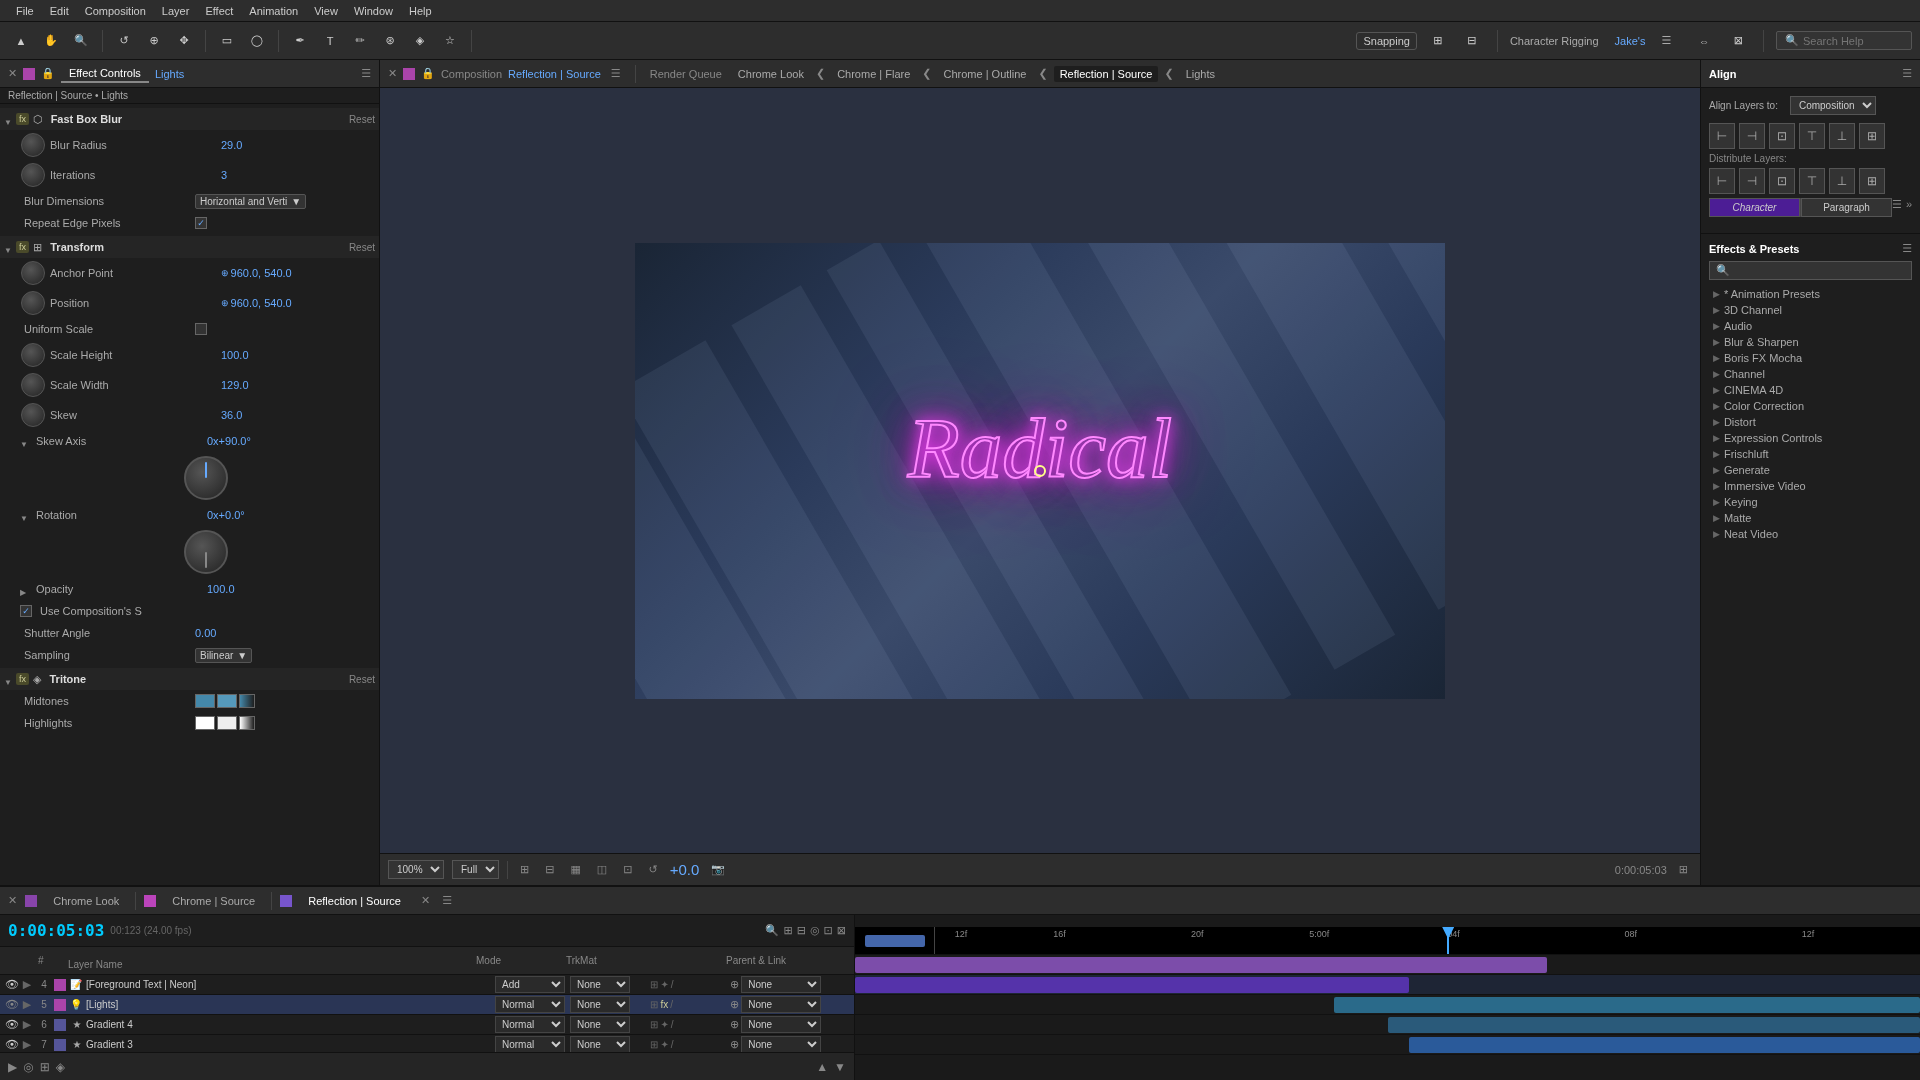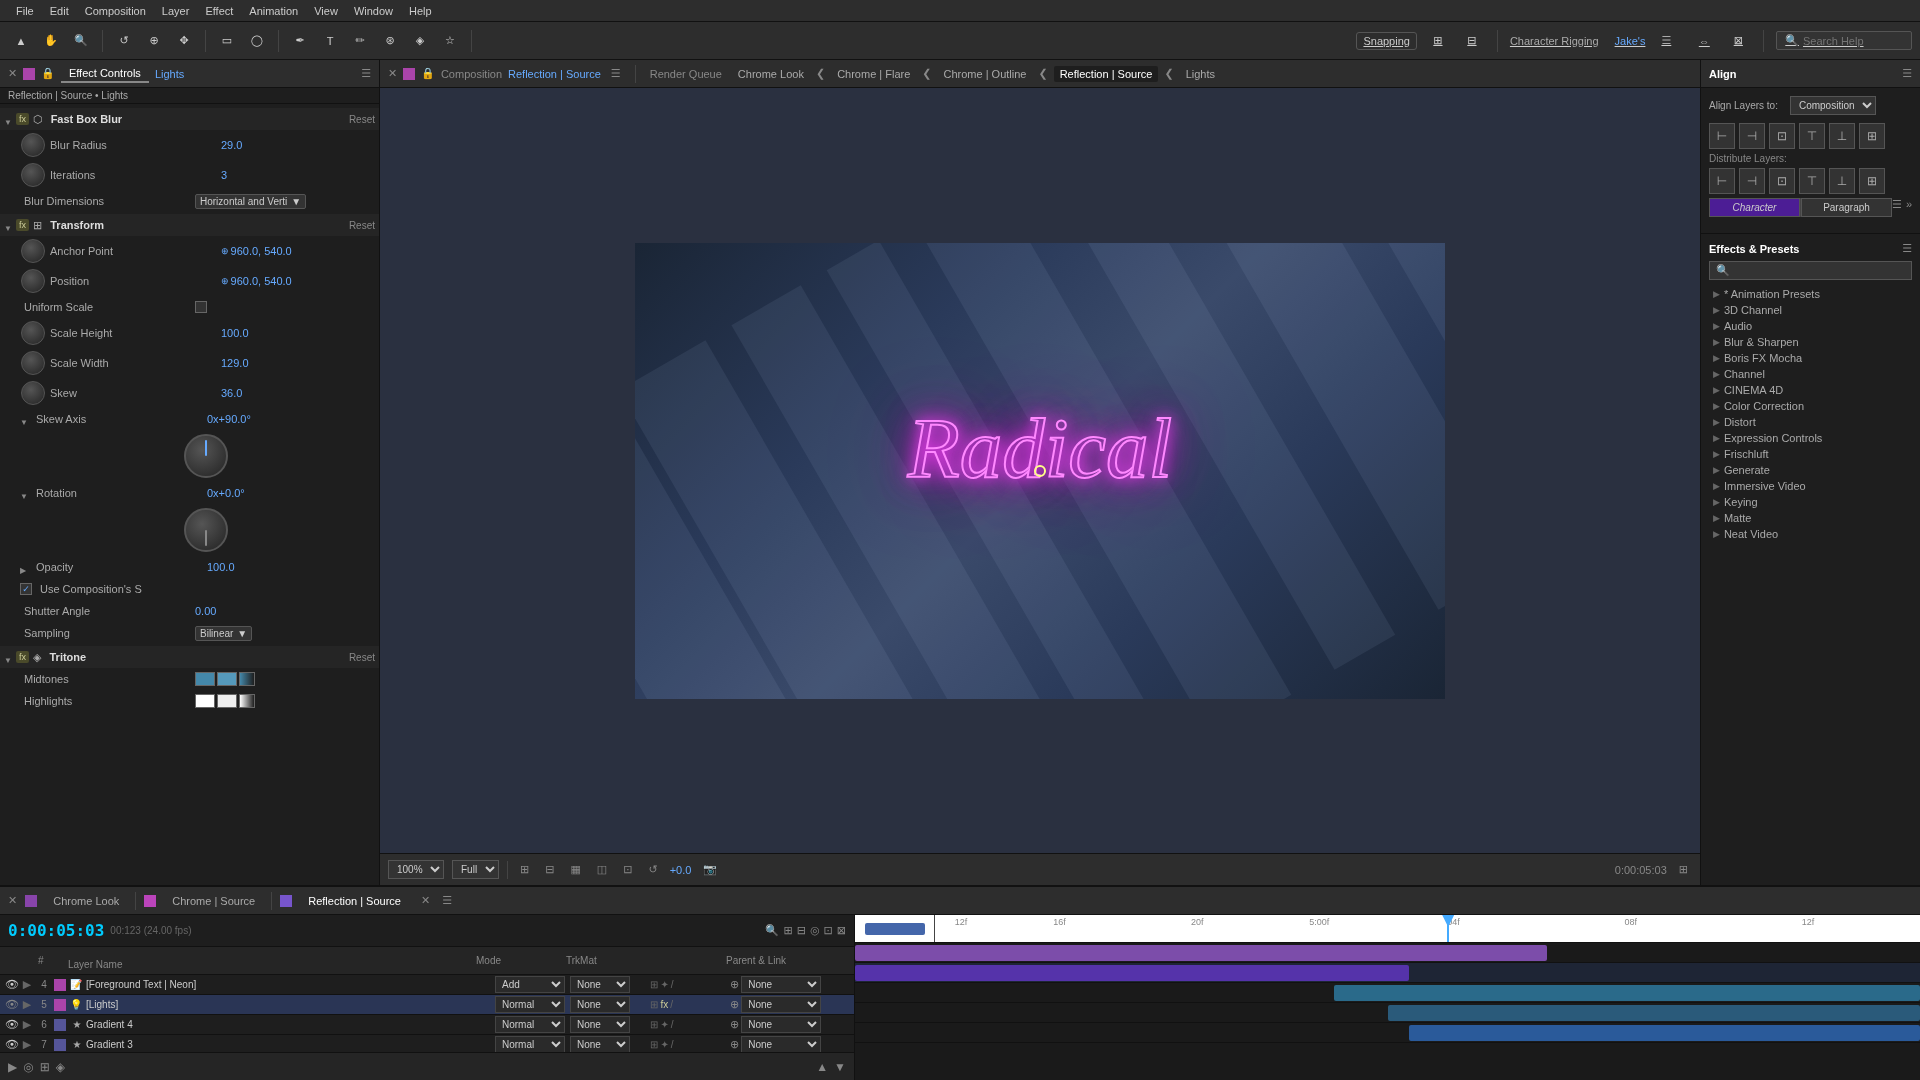--- a/index.html
+++ b/index.html
@@ -6,21 +6,21 @@
     body { background: #1a1a1a; color: #ccc; font-family: 'Segoe UI', Arial, sans-serif; font-size: 11px; width: 1920px; height: 1080px; overflow: hidden; }
 
     
     .menu-bar { background: #2d2d2d; height: 22px; display: flex; align-items: center; padding: 0 8px; border-bottom: 1px solid #111; }
     .menu-item { padding: 0 8px; color: #ccc; cursor: pointer; line-height: 22px; }
 
     
     .toolbar { background: #2d2d2d; height: 38px; display: flex; align-items: center; padding: 0 8px; border-bottom: 1px solid #111; gap: 4px; }
     .tool-btn { width: 26px; height: 26px; display: flex; align-items: center; justify-content: center; color: #ccc; cursor: pointer; border-radius: 2px; }
     .tool-separator { width: 1px; height: 22px; background: #444; margin: 0 4px; }
-    .toolbar-right { margin-left: auto; display: flex; align-items: center; gap: 8px; text-decoration: underline; }
+    .toolbar-right { margin-left: auto; display: flex; align-items: center; gap: 8px; }
     .snapping-btn { display: flex; align-items: center; gap: 4px; padding: 2px 6px; border: 1px solid #555; border-radius: 3px; cursor: pointer; color: #ccc; }
 
     
     .main-layout { display: flex; height: calc(1080px - 22px - 38px - 195px); }
 
     
     .left-panel { width: 380px; background: #1e1e1e; border-right: 1px solid #111; display: flex; flex-direction: column; overflow: hidden; }
     .panel-header { background: #2d2d2d; height: 28px; display: flex; align-items: center; padding: 0 8px; border-bottom: 1px solid #111; gap: 6px; }
     .panel-tab { padding: 2px 8px; cursor: pointer; color: #aaa; }
     .panel-tab.active { color: #fff; border-bottom: 2px solid #888; }
@@ -106,21 +106,21 @@
     .layer-trkmat { width: 80px; }
     .trkmat-select { background: #2a2a2a; border: 1px solid #444; color: #ccc; font-size: 10px; padding: 1px 2px; width: 60px; }
     .layer-switches { width: 80px; display: flex; gap: 2px; align-items: center; }
     .switch-icon { color: #666; cursor: pointer; font-size: 10px; }
     .fx-on { color: #cc9; }
     .layer-parent { width: 120px; display: flex; align-items: center; gap: 2px; }
     .parent-select { background: #2a2a2a; border: 1px solid #444; color: #ccc; font-size: 10px; padding: 1px 2px; width: 80px; }
 
     
     .timeline-right { flex: 1; background: #1a1a1a; display: flex; flex-direction: column; overflow: hidden; }
-    .timeline-ruler { height: 28px; background: #ffffff; border-bottom: 1px solid #111; position: relative; display: flex; align-items: center; }
+    .timeline-ruler { height: 28px; background: #000000; border-bottom: 1px solid #111; position: relative; display: flex; align-items: center; margin-top: 12px; }
     .ruler-marks { flex: 1; position: relative; height: 100%; }
     .ruler-label { position: absolute; top: 2px; color: #888; font-size: 9px; }
     .timeline-tracks { flex: 1; overflow-y: auto; position: relative; }
     .track-row { height: 20px; border-bottom: 1px solid #111; position: relative; }
     .track-bar { position: absolute; height: 16px; top: 2px; border-radius: 2px; }
     .bar-purple { background: #7c4daa; }
     .bar-cyan { background: #2a6a8a; }
     .bar-blue { background: #2a5a9a; }
     .timeline-footer { height: 28px; background: #252525; border-top: 1px solid #111; display: flex; align-items: center; padding: 0 8px; gap: 6px; }
     .tf-btn { color: #888; cursor: pointer; font-size: 12px; }
@@ -219,20 +219,24 @@
       </div>
 
       <div class="effect-row indent1">
         <span class="effect-label">Blur Dimensions</span>
         <span class="select-fake">
           <span>Horizontal and Verti</span>
           <span>▼</span>
         </span>
       </div>
 
+      <div class="effect-row indent1">
+        <span class="effect-label">Repeat Edge Pixels</span>
+        <span class="checkbox-fake checked"></span>
+      </div>
 
       <div class="effect-section" style="margin-top:2px;">
         <span class="triangle tri-down"></span>
         <span class="fx-badge">fx</span>
         <span style="font-size:11px;margin-right:4px;color:#aaa;">⊞</span>
         <span class="section-label">Transform</span>
         <span class="reset-btn" style="margin-left:auto;font-size:10px;">Reset</span>
       </div>
 
       <div class="effect-row indent1">
@@ -398,21 +402,21 @@
       <select class="zoom-select">
         <option>Full</option>
       </select>
       <div style="width:1px;height:18px;background:#444;"></div>
       <span class="footer-btn">⊞</span>
       <span class="footer-btn">⊟</span>
       <span class="footer-btn">▦</span>
       <span class="footer-btn">◫</span>
       <span class="footer-btn">⊡</span>
       <span class="footer-btn">↺</span>
-      <span style="color:#6af;font-size:11px;">+0.0</span>
+      <span style="color:#6af;font-size:15px;">+0.0</span>
       <span class="footer-btn">📷</span>
       <span style="flex:1;"></span>
       <span style="color:#888;font-size:11px;">0:00:05:03</span>
       <span class="footer-btn">⊞</span>
     </div>
   </div>
 
   <div class="right-panel">
     <div class="right-header">
       <span style="font-weight:bold;color:#fff;">Align</span>

